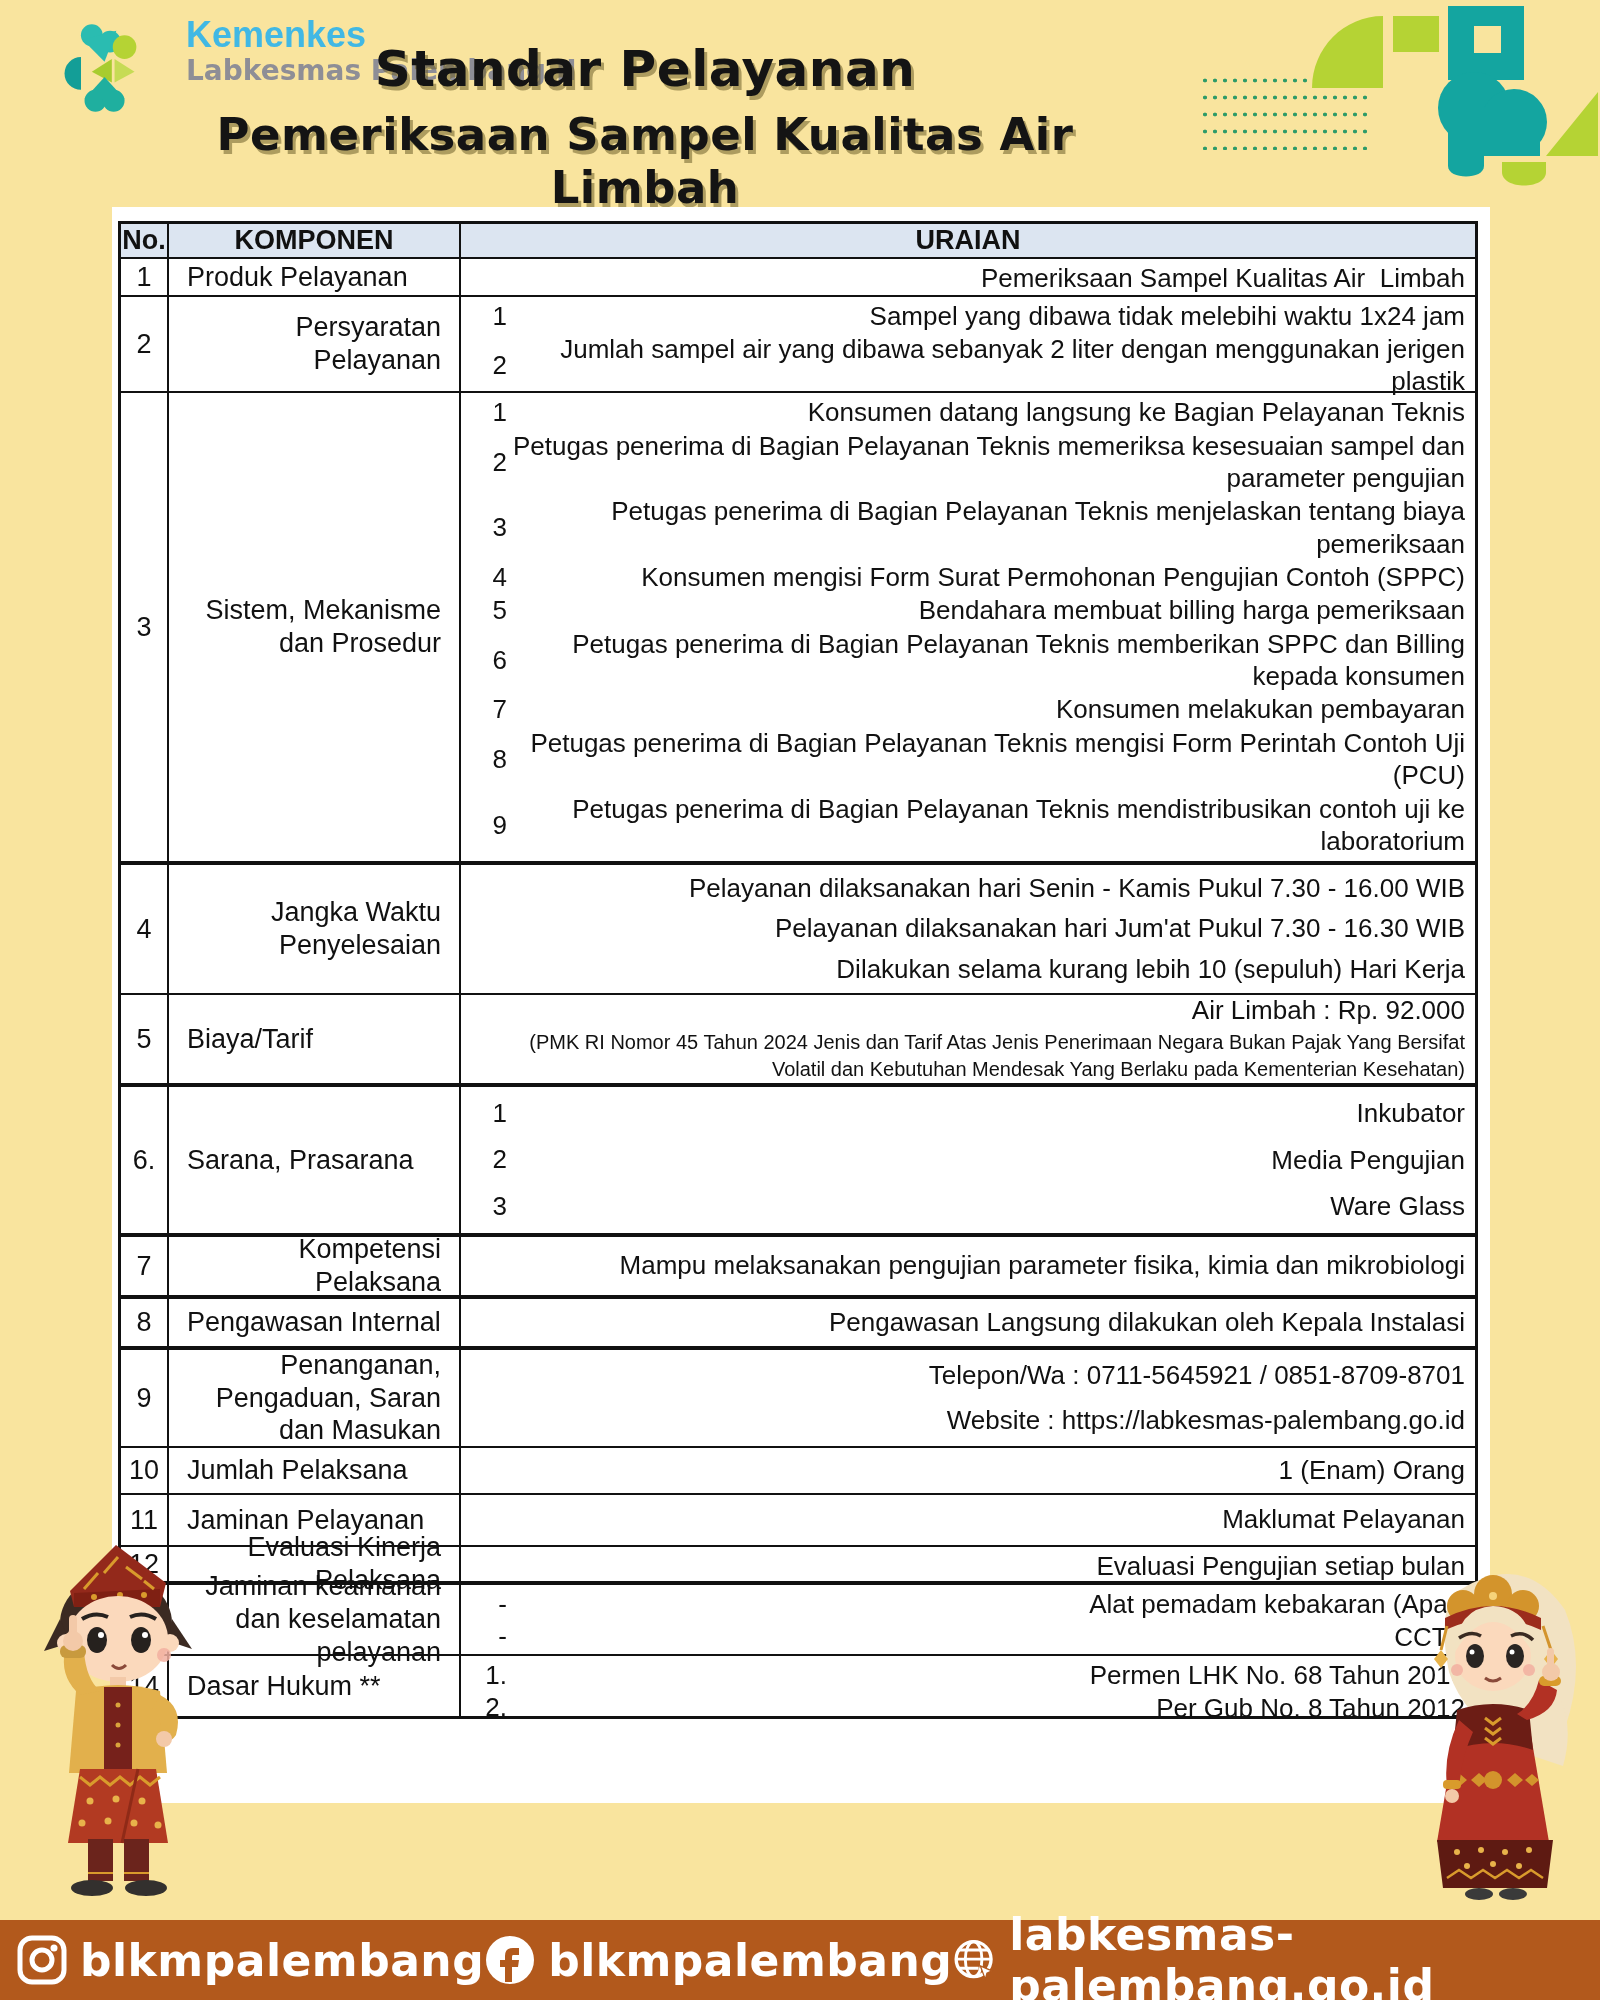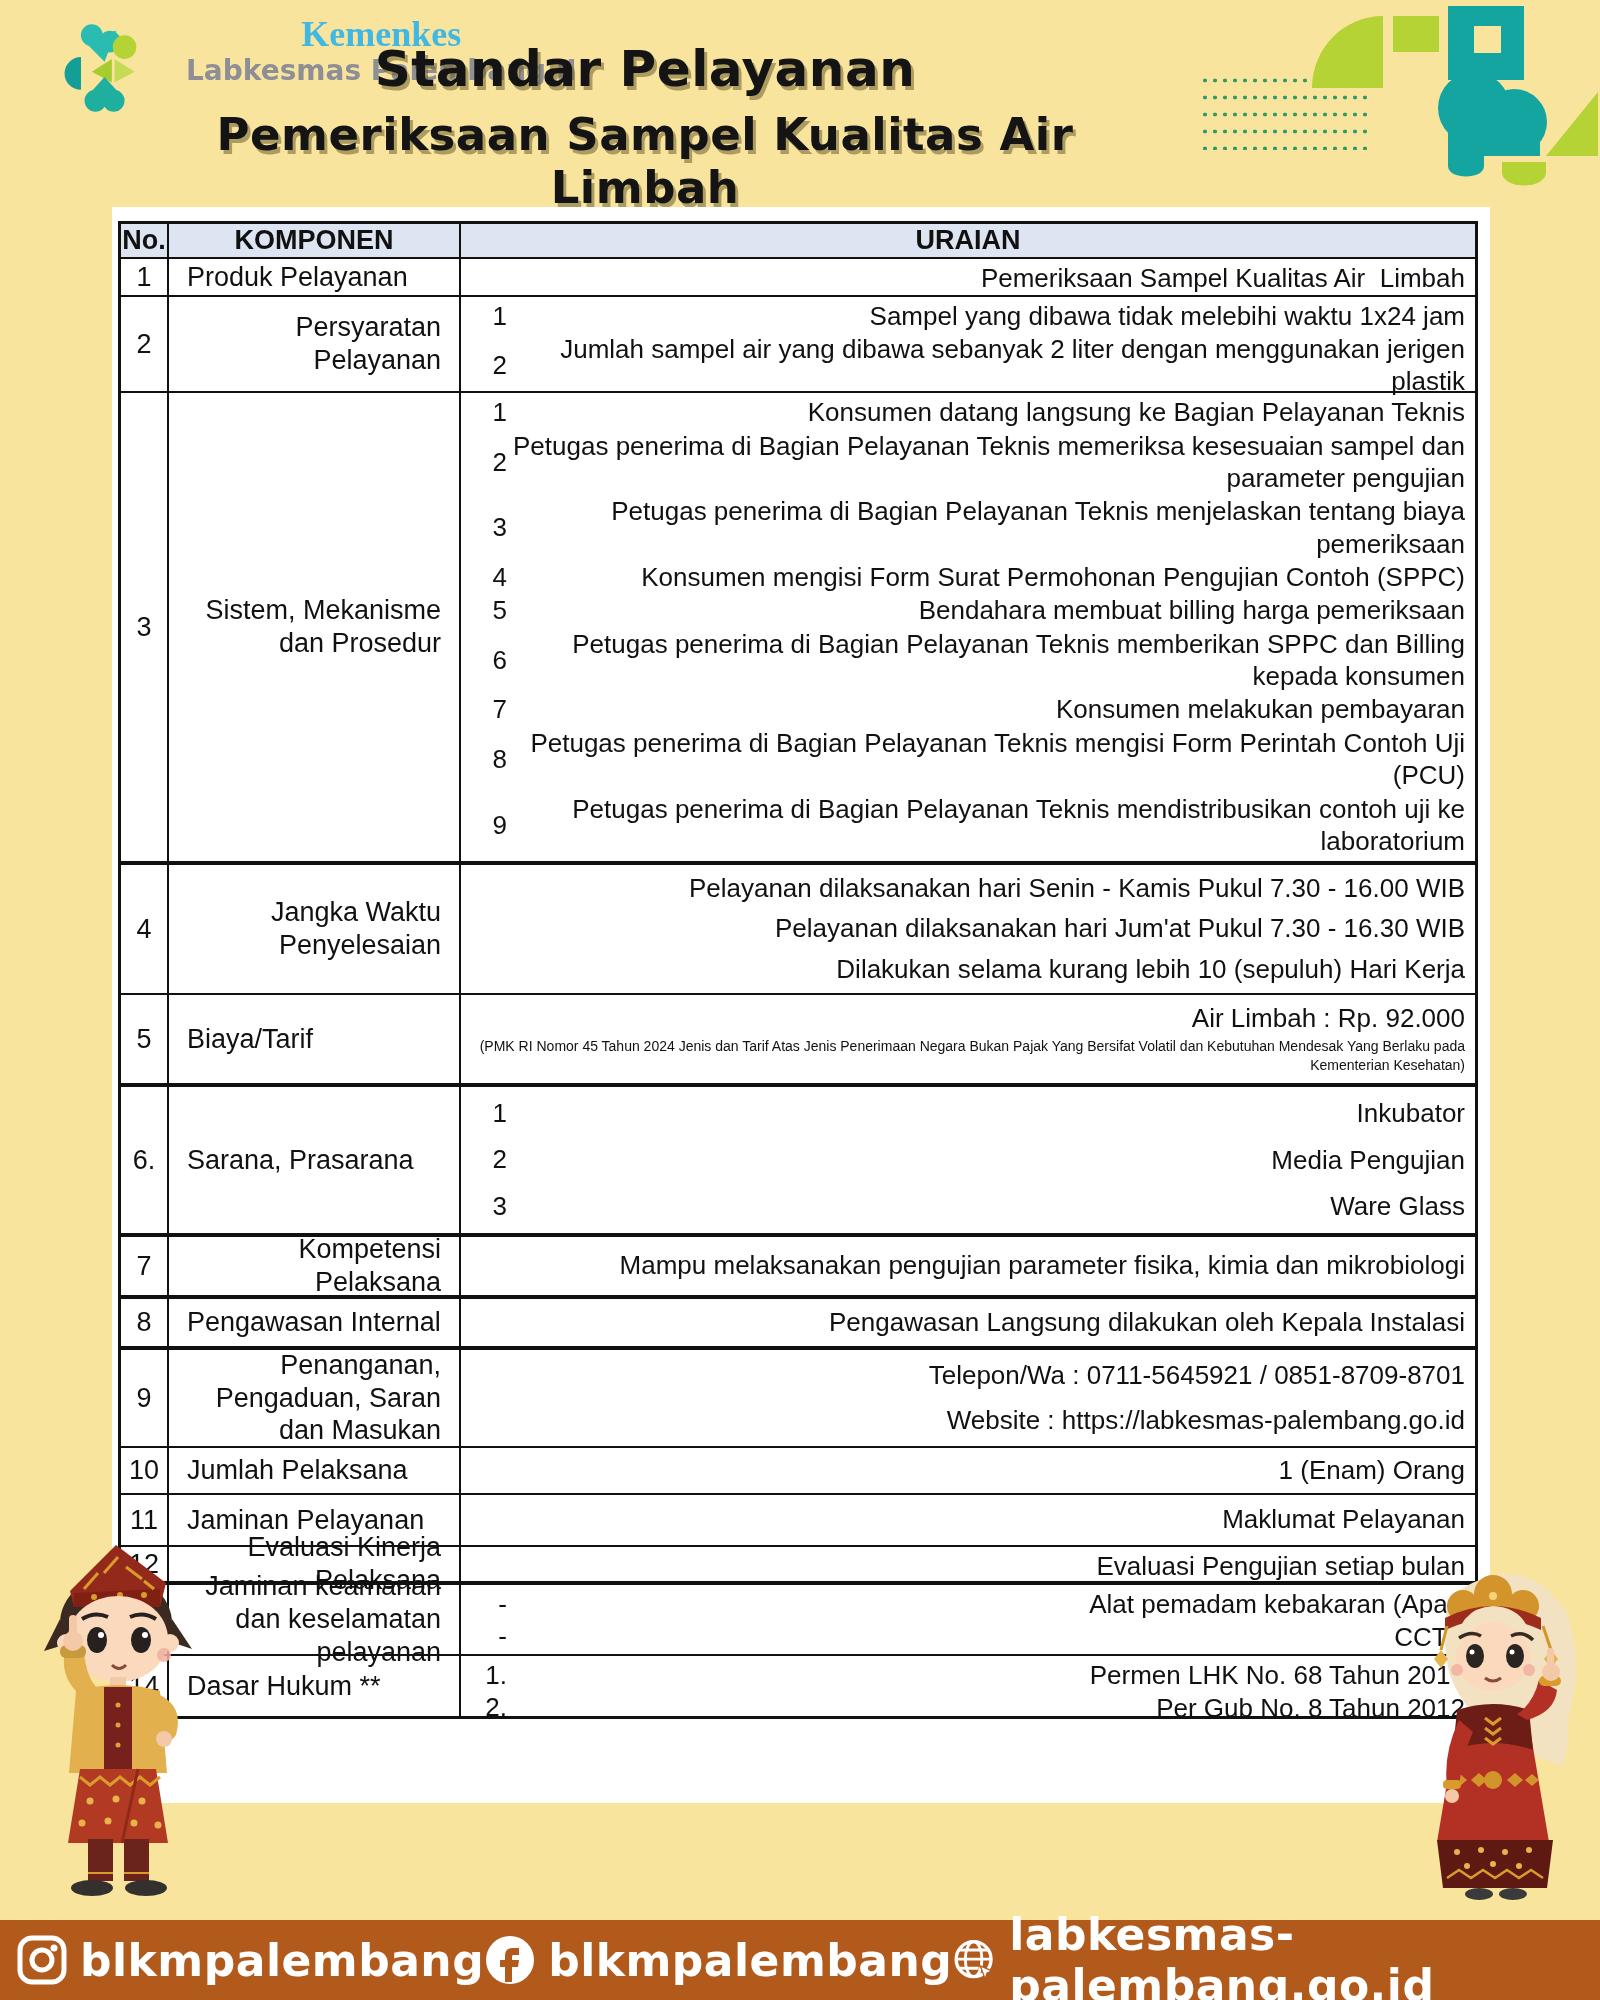--- a/index.html
+++ b/index.html
@@ -5,21 +5,21 @@
   html,body{margin:0;padding:0;}
   body{
     width:1600px;height:2000px;position:relative;overflow:hidden;
     background:#F9E49E;
     font-family:"Liberation Sans",sans-serif;
     color:#111;
   }
   
   .logo{position:absolute;left:50px;top:16px;display:flex;align-items:flex-start;gap:16px;}
   .logo svg{display:block;}
-  .logo-t1{color:#41B8E4;font-size:36px;font-weight:bold;font-family:Liberation Serif, serif;line-height:1.05;text-align:center;}
+  .logo-t1{color:#41B8E4;font-size:36px;font-weight:bold;font-family:Liberation Sans, sans-serif;line-height:1.05;}
   .logo-t2{color:#8E8E96;font-size:28px;font-weight:bold;font-family:"DejaVu Sans",sans-serif;}
   .title{position:absolute;left:130px;top:40px;width:1030px;text-align:center;
     font-family:"DejaVu Sans",sans-serif;font-weight:bold;color:#141414;}
   .title-l1{font-size:50px;letter-spacing:.5px;text-shadow:3px 4px 0 rgba(112,96,44,.55);}
   .title-l2{font-size:45px;margin-top:10px;letter-spacing:.5px;text-shadow:3px 4px 0 rgba(112,96,44,.55);}
   .dots{position:absolute;left:1200px;top:72px;width:168px;height:78px;
     background-image:radial-gradient(circle,#2E9B68 1.7px,transparent 2.2px);
     background-size:10px 17px;}
   .corner{position:absolute;left:1298px;top:4px;}
   
@@ -36,21 +36,21 @@
   .c-no{width:46px;display:flex;align-items:center;justify-content:center;font-size:27px;flex:none;}
   .c-komp{width:292px;display:flex;align-items:center;padding:4px 18px;font-size:27px;line-height:1.22;flex:none;}
   .c-ura{flex:1;font-size:26px;}
   .paras{display:flex;flex-direction:column;justify-content:space-around;height:100%;padding:3px 10px;box-sizing:border-box;}
   .para{line-height:1.28;white-space:pre-wrap;}
   .nlist{display:flex;flex-direction:column;justify-content:space-around;height:100%;padding:3px 10px 3px 4px;box-sizing:border-box;}
   .nitem{display:grid;grid-template-columns:42px 1fr;align-items:center;}
   .nnum{padding-left:6px;}
   .ntxt{line-height:1.25;white-space:pre-wrap;}
   .tariff{display:flex;flex-direction:column;justify-content:center;gap:3px;height:100%;padding:12px 10px;box-sizing:border-box;}
-  .tariff-note{font-size:14px;line-height:1.35;}
+  .tariff-note{font-size:20px;line-height:1.35;}
   
   .mascot{position:absolute;}
   .mascot-boy{left:24px;top:1537px;}
   .mascot-girl{left:1393px;top:1552px;}
   
   .footer{position:absolute;left:0;top:1920px;width:1600px;height:80px;background:#B2591C;
     display:flex;align-items:center;padding-left:16px;box-sizing:border-box;}
   .fitem{display:flex;align-items:center;gap:12px;color:#fff;
     font-family:"DejaVu Sans",sans-serif;font-weight:bold;font-size:44px;letter-spacing:.5px;}
   .fitem svg{display:block;}

